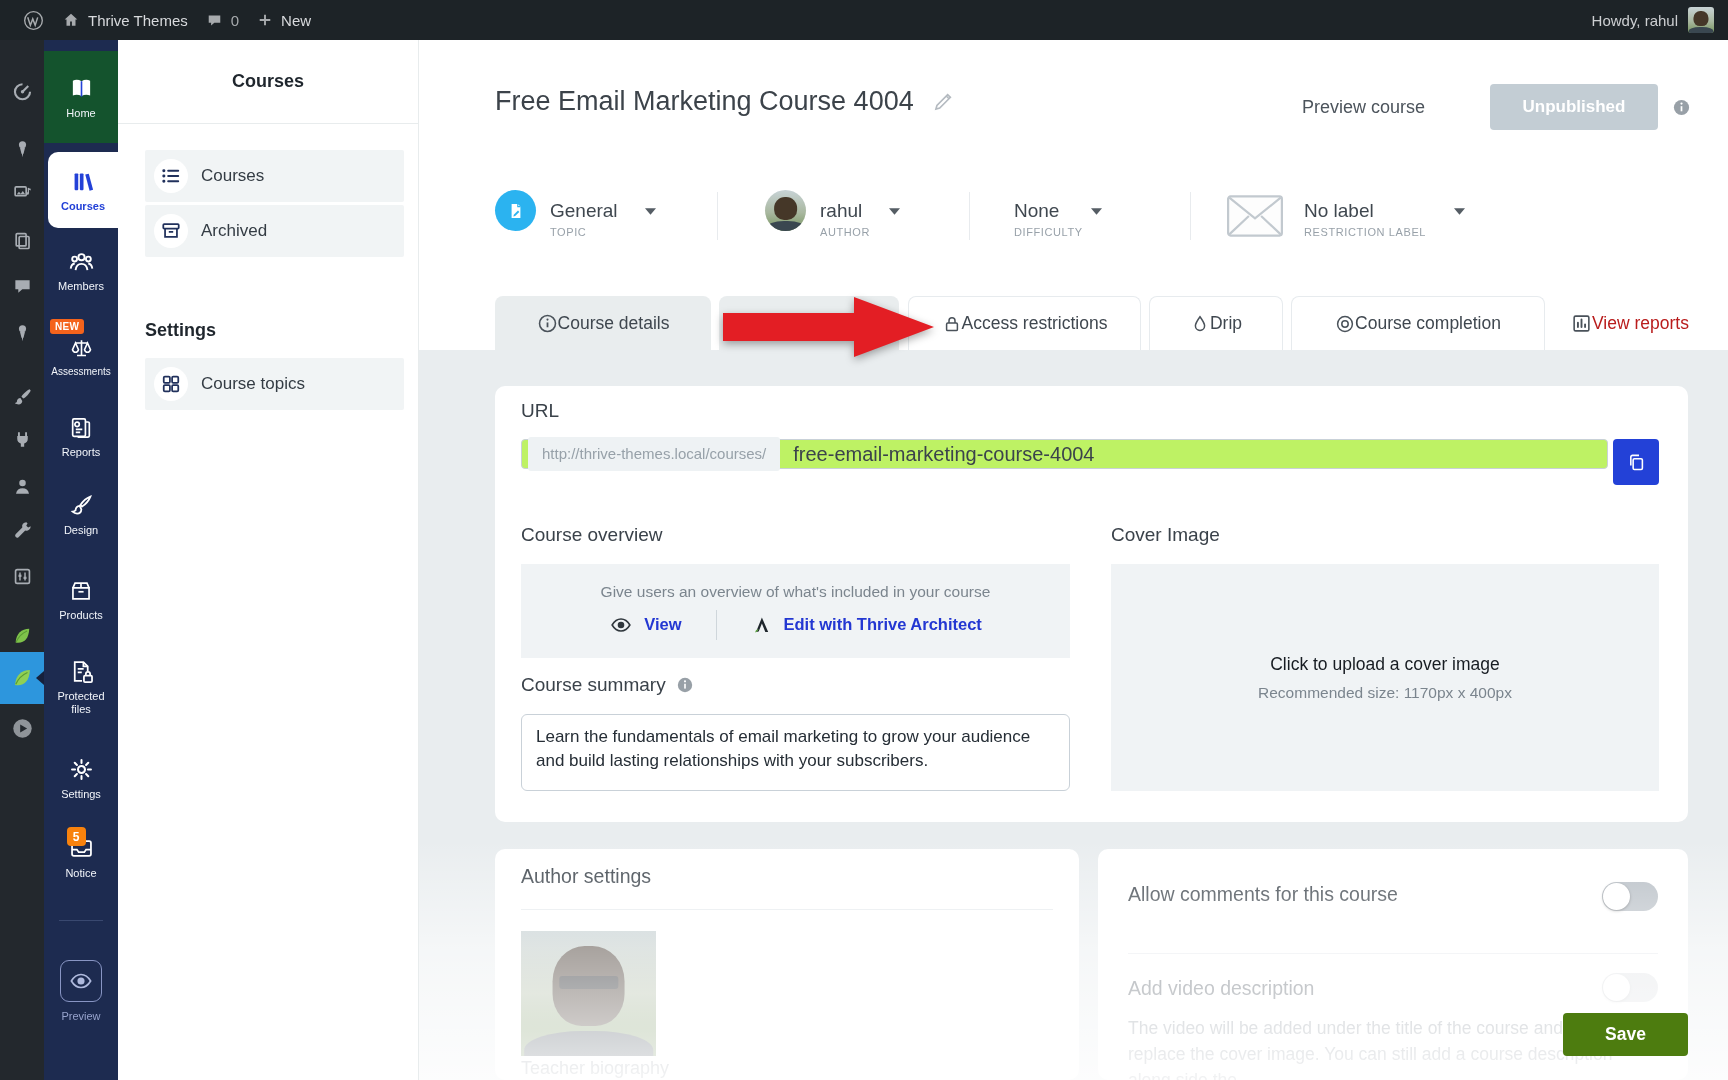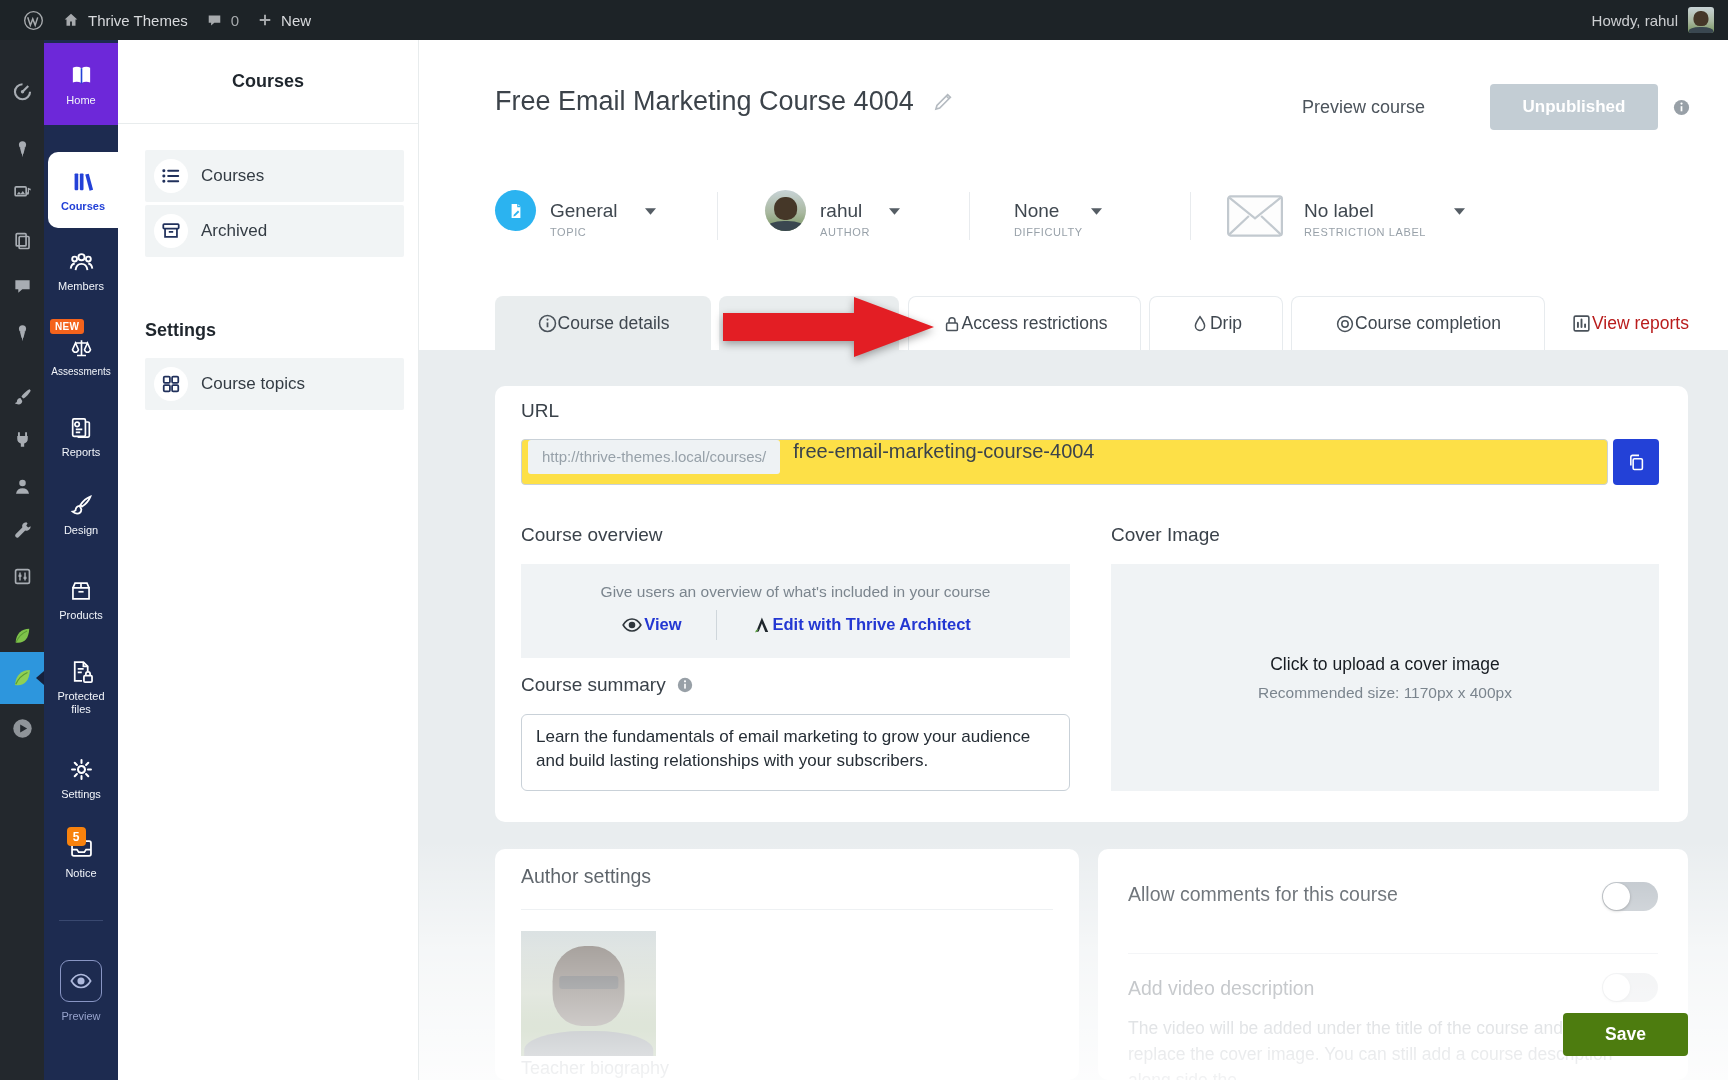--- a/index.html
+++ b/index.html
@@ -21,21 +21,21 @@
   
   .wprail{position:absolute;left:0;top:40px;width:44px;bottom:0;background:#23282d;z-index:30}
   .wpi{position:absolute;left:0;width:44px;height:40px;display:flex;align-items:center;justify-content:center;color:#a8adb3;cursor:pointer}
   .wpi-active{position:absolute;left:0;width:44px;height:52px;background:#2d96dd;display:flex;align-items:center;justify-content:center;cursor:pointer}
   .wpi-active::after{content:"";position:absolute;right:0;top:50%;transform:translateY(-50%);border:7px solid transparent;border-right:8px solid #16213c;border-left:none}
 
   
   .ttrail{position:absolute;left:44px;top:40px;width:74px;bottom:0;background:#1d2b50;z-index:25;color:#f2f5fa}
   .tt-item{position:absolute;left:0;width:74px;display:flex;flex-direction:column;align-items:center;cursor:pointer}
   .tt-item .lab{font-size:11px;margin-top:5px;color:#f2f5fa;text-align:center;line-height:1.15}
-  .tt-home{top:3px;height:82px;background:#6d28d9;justify-content:center}
+  .tt-home{top:11px;height:92px;background:#14532d;justify-content:center}
   .tt-card{top:112px;left:4px;width:70px;height:76px;background:#fff;border-radius:10px 0 0 10px;justify-content:center;color:#2341d7}
   .tt-card .lab{color:#2341d7;font-weight:bold}
   .new-badge{position:absolute;top:0;left:6px;background:#f4631c;color:#fff;font-size:10px;font-weight:bold;padding:2px 5px;border-radius:3px;letter-spacing:.3px}
   .tt-divider{position:absolute;top:880px;left:15px;right:15px;height:1px;background:#39486f}
   .tt-preview{top:920px}
   .tt-preview .pv-box{width:42px;height:42px;border:1.5px solid #8895c4;border-radius:9px;display:flex;align-items:center;justify-content:center;color:#aeb9dd}
   .tt-preview .lab{color:#97a3cc;margin-top:8px}
   .badge-5{position:absolute;top:-8px;right:9px;background:#f8820d;color:#fff;font-size:12px;font-weight:bold;min-width:19px;height:19px;border-radius:4px;display:flex;align-items:center;justify-content:center;padding:0 4px}
 
   
@@ -70,29 +70,29 @@
   .tab-gray{background:#e9edee}
   .tab-white{background:#fff;border:1px solid #e7ebee;border-bottom:none}
   .tab-plain{background:transparent;font-weight:500;color:#b91c1c}
   .arrow-red{position:absolute;left:304px;top:256px;z-index:3;filter:drop-shadow(0 3px 4px rgba(0,0,0,.35))}
 
   
   .card{position:absolute;background:#fff;border-radius:10px}
   .details-card{left:76px;top:346px;width:1193px;height:436px}
   .sec-label{font-size:19px;color:#3a424a}
   .url-label{position:absolute;left:26px;top:14px}
-  .url-input{position:absolute;left:26px;top:53px;width:1087px;height:46px;border:1px solid #c9d1d8;border-radius:4px;display:flex;cursor:text;background:#fde047}
+  .url-input{position:absolute;left:26px;top:53px;width:1087px;height:30px;border:1px solid #c9d1d8;border-radius:4px;display:flex;align-items:center;cursor:text;background:#bef264}
   .url-chip{margin-left:6px;background:#eef2f4;border-radius:3px;padding:0 14px;height:34px;line-height:34px;font-size:15px;color:#97a1a9;white-space:nowrap}
   .url-slug{margin-left:13px;font-size:20px;color:#3b434b}
   .copy-btn{position:absolute;left:1118px;top:53px;width:46px;height:46px;background:#2341d7;border:none;border-radius:4px;display:flex;align-items:center;justify-content:center;cursor:pointer}
   .ov-label{position:absolute;left:26px;top:138px}
   .ov-box{position:absolute;left:26px;top:178px;width:549px;height:94px;background:#f0f3f5;display:flex;flex-direction:column;align-items:center;justify-content:center;gap:9px}
   .ov-hint{font-size:15.5px;color:#7b858e}
   .ov-actions{display:flex;align-items:center;gap:11px}
-  .ov-link{font-size:16.5px;font-weight:bold;color:#2337d2;cursor:pointer;display:flex;align-items:center;}
+  .ov-link{font-size:16.5px;font-weight:bold;color:#2337d2;cursor:pointer;display:flex;align-items:center;gap:11px}
   .ov-sep{width:1px;height:30px;background:#cfd6db;margin:0 24px}
   .sum-label{position:absolute;left:26px;top:288px;display:flex;align-items:center;gap:10px}
   .sum-area{position:absolute;left:26px;top:328px;width:549px;height:77px;border:1px solid #c9d1d8;border-radius:6px;padding:10px 14px;font-size:17px;line-height:1.4;color:#262e36;font-family:"Liberation Sans","DejaVu Sans",sans-serif;resize:none;background:#fff}
   .cov-label{position:absolute;left:616px;top:138px}
   .cov-box{position:absolute;left:616px;top:178px;width:548px;height:227px;background:#f0f3f5;display:flex;flex-direction:column;align-items:center;justify-content:center;gap:9px;cursor:pointer}
   .cov-cta{font-size:17.5px;color:#171c22}
   .cov-hint{font-size:15.5px;color:#7b858e}
 
   
   .author-card{left:76px;top:809px;width:584px;height:231px;overflow:hidden}

